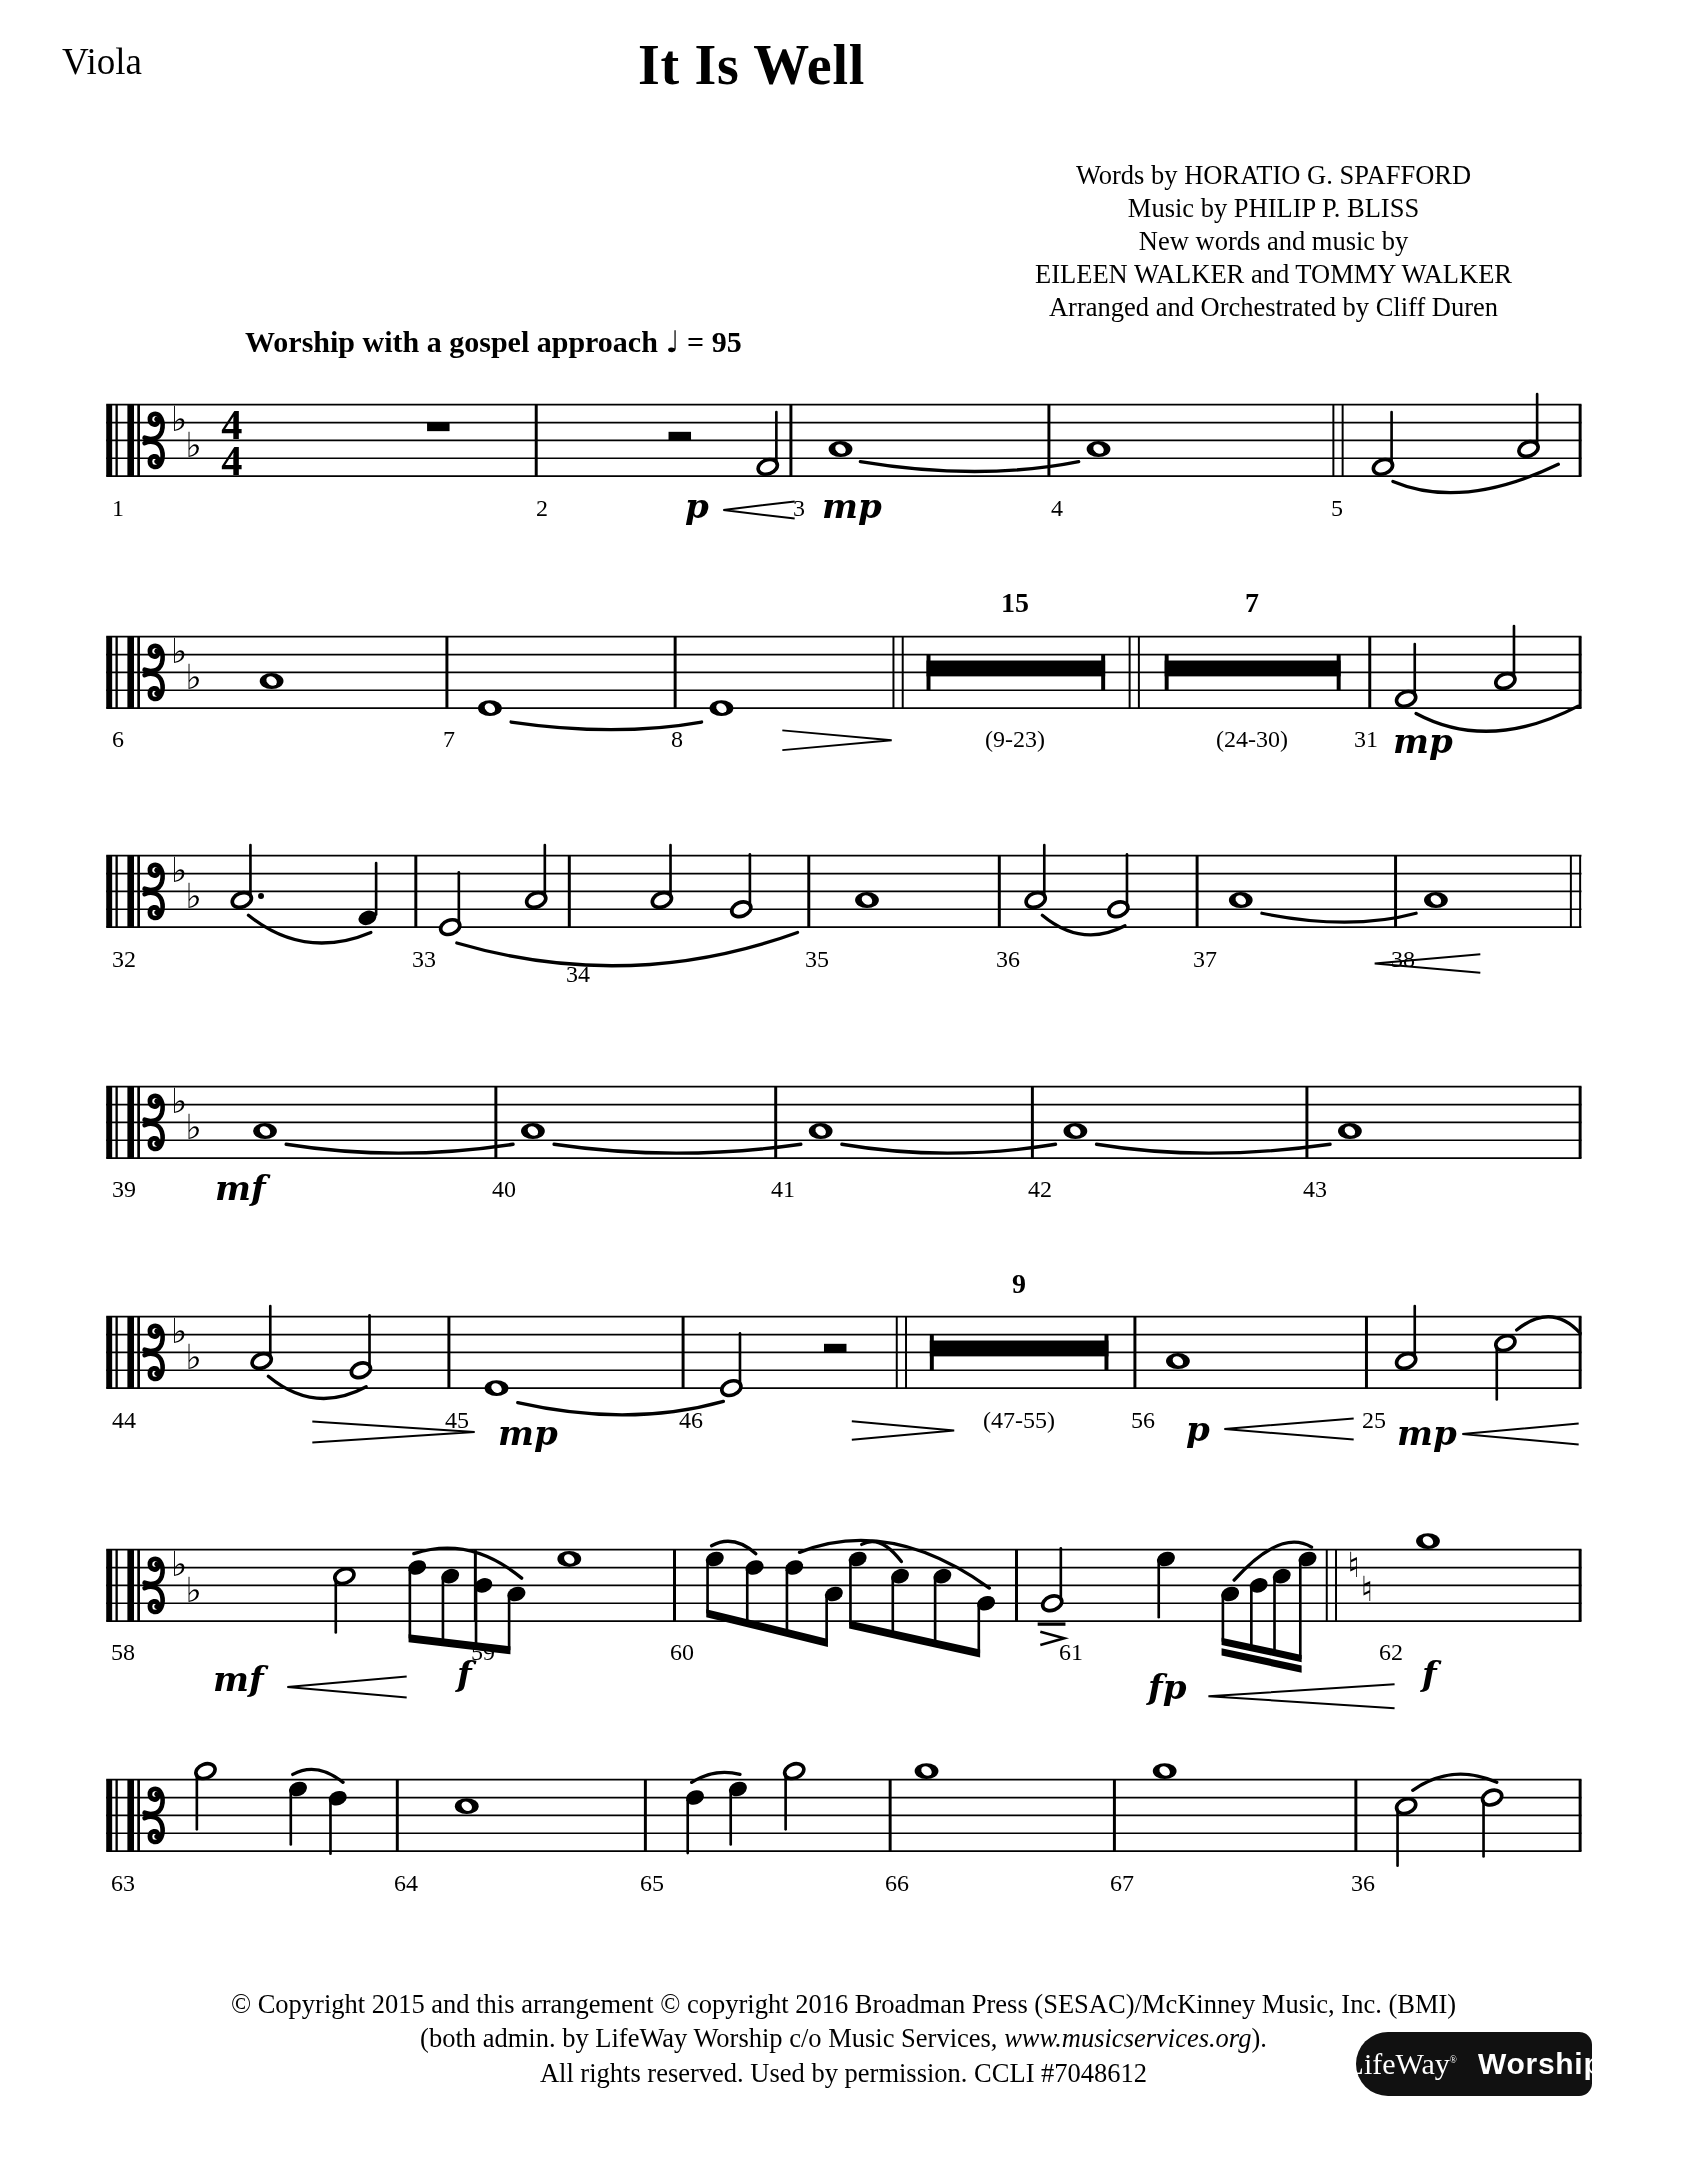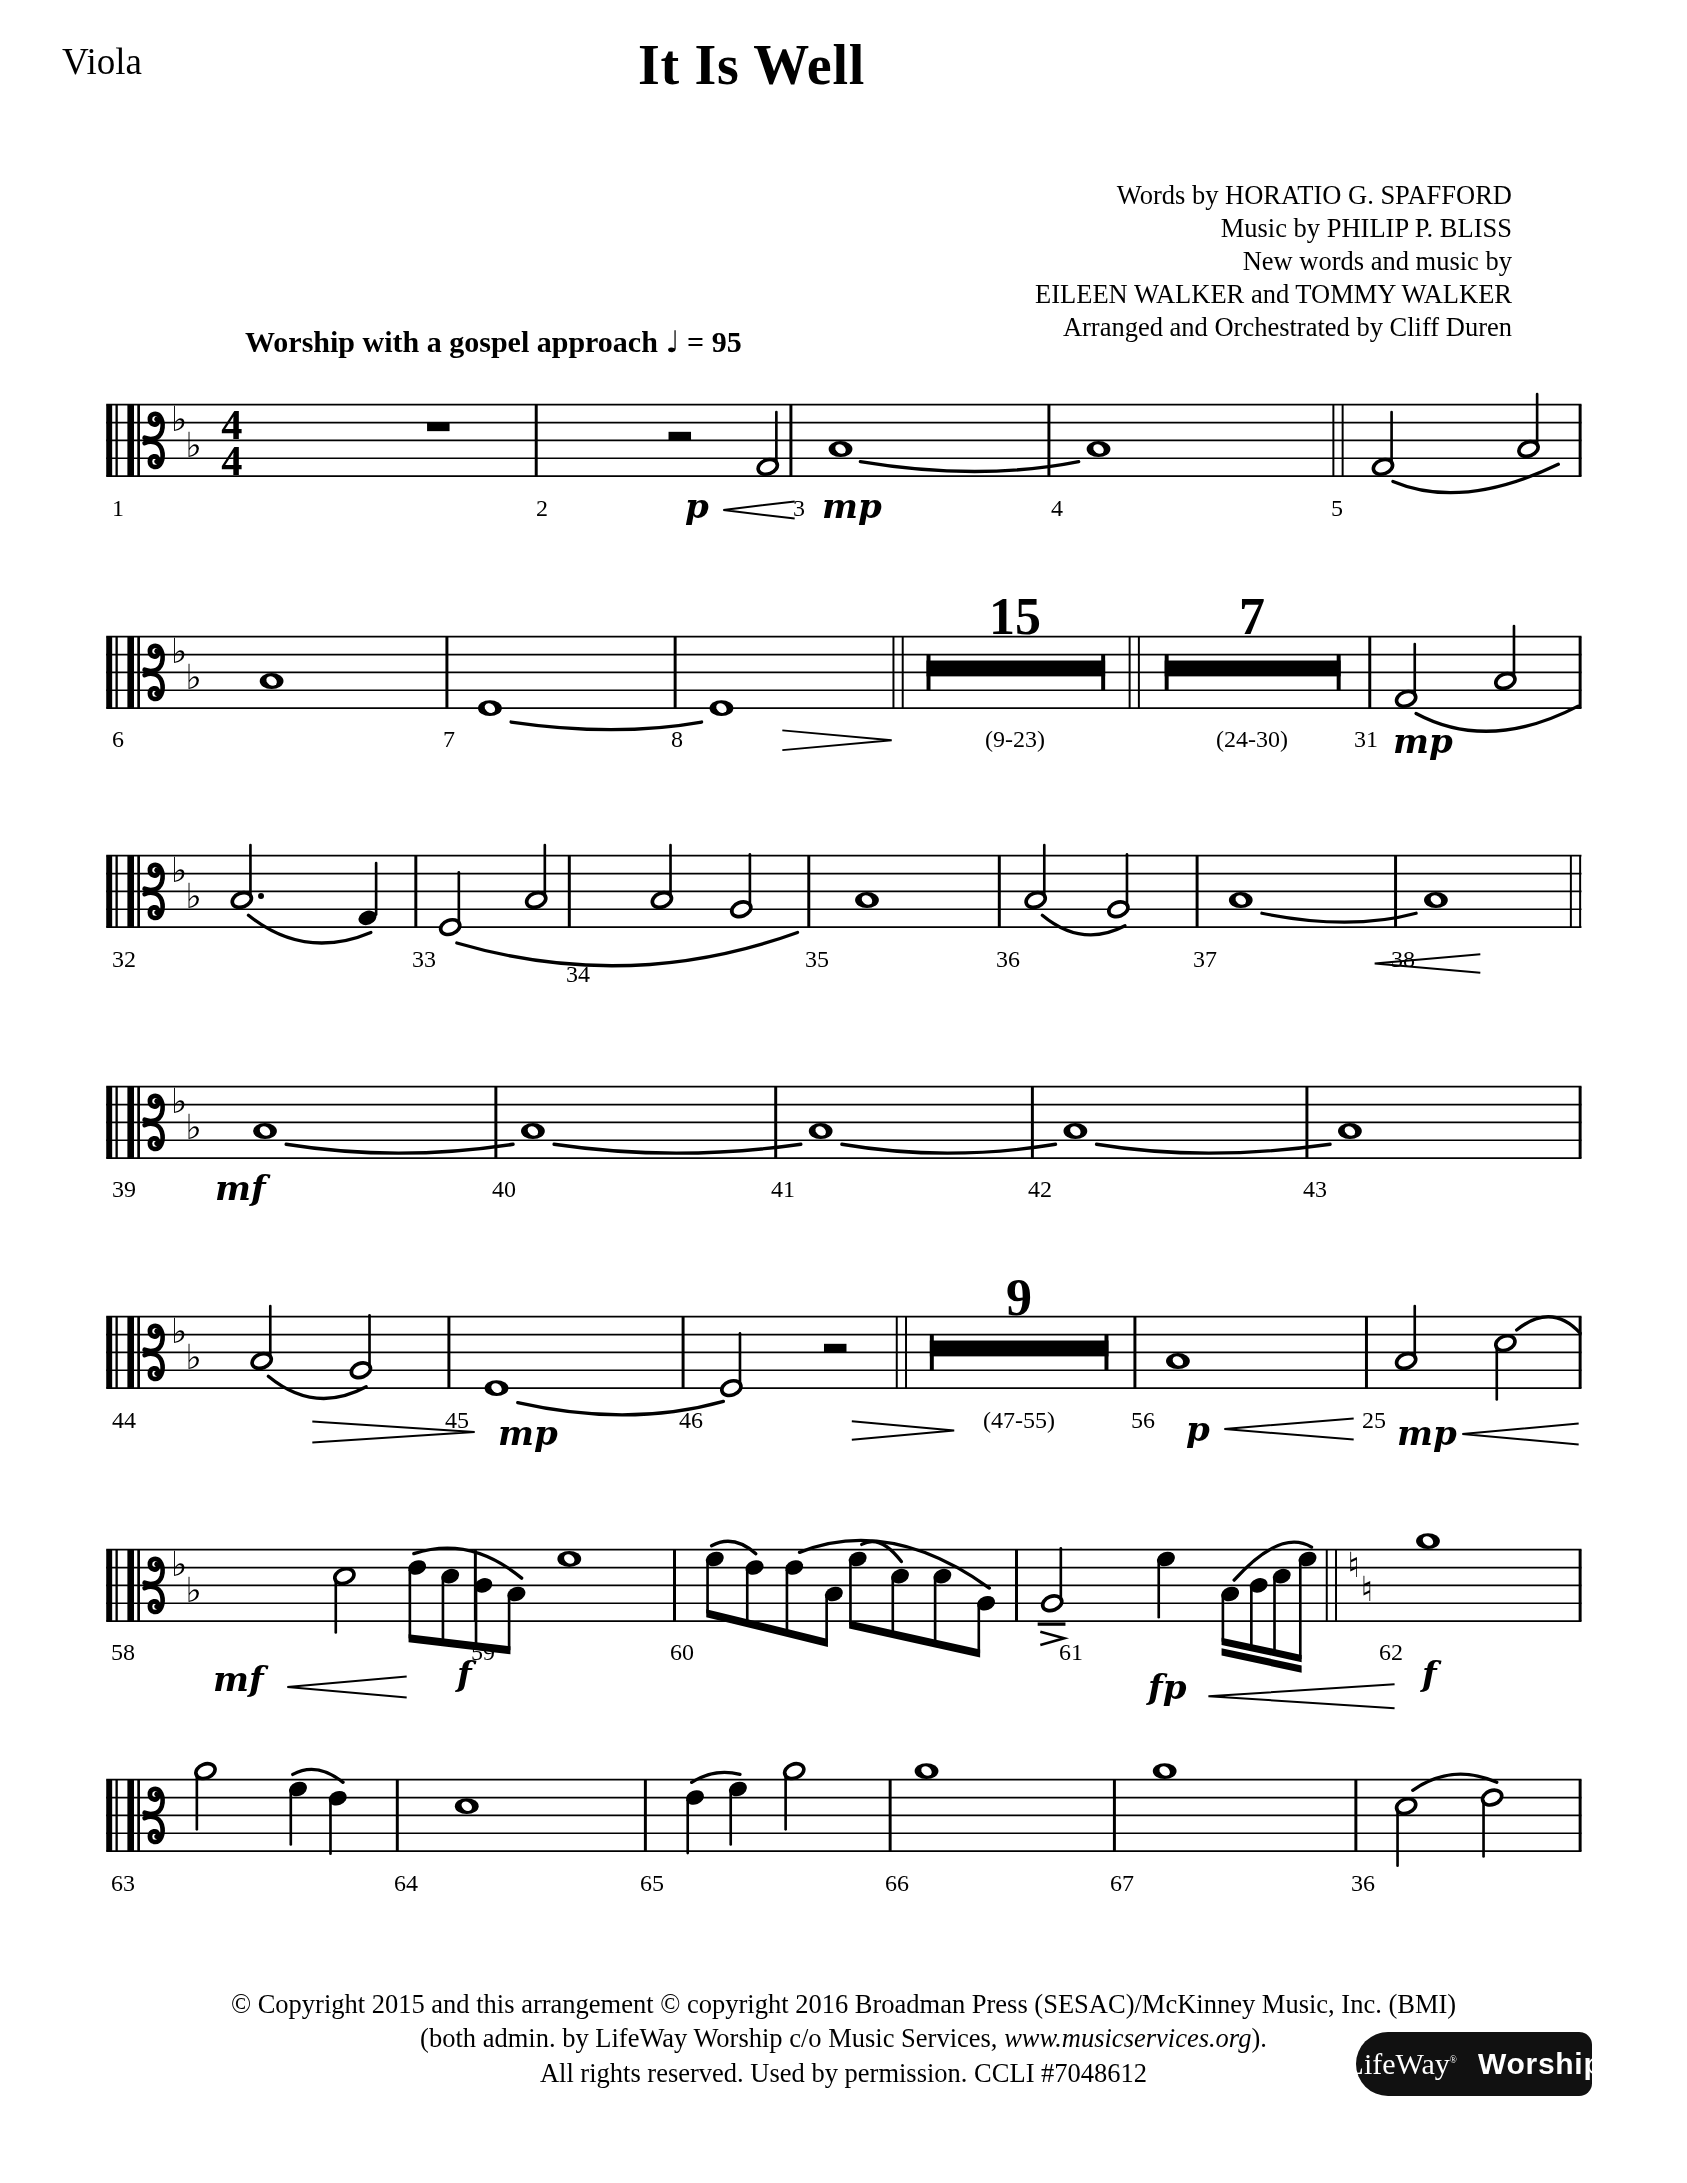--- a/index.html
+++ b/index.html
@@ -1,27 +1,27 @@
 <!DOCTYPE html>
 <html style="font-size:10.6px"><head>
 <meta charset="utf-8">
 <style>
   html,body{margin:0;padding:0;background:#888;}
   .page{position:relative;width:1687px;height:2183px;background:#ffffff;color:#000;
         font-family:"Liberation Serif",serif;overflow:hidden;}
   .abs{position:absolute;}
   .instrument{font-size:37px;}
   .title{font-size:56px;font-weight:bold;letter-spacing:0.7px;}
-  .credits{text-align:right;font-size:26.5px;line-height:33px;margin-top:20px;}
+  .credits{text-align:center;font-size:26.5px;line-height:33px;}
   .credits .arr{}
   .tempo{font-size:30px;font-weight:bold;}
   .tempo .beat{font-family:"DejaVu Sans",sans-serif;font-weight:bold;}
   .num{position:absolute;font-size:24px;}
   .dyn{position:absolute;font-family:"DejaVu Serif",serif;font-style:italic;font-weight:bold;font-size:34px;}
-  .mrnum{position:absolute;font-size:52px;font-weight:bold;text-align:center;width:66px;}
+  .mrnum{position:absolute;font-size:28px;font-weight:bold;text-align:center;width:66px;}
   .hp{position:absolute;}
   .sys{position:absolute;left:106px;}
   .sl{stroke:#000;stroke-width:2.5;}
   .bl{stroke:#000;stroke-width:4.5;}
   .bt{stroke:#000;stroke-width:3;}
   .st{stroke:#000;stroke-width:4;stroke-linecap:round;}
   .sr{fill:none;stroke:#000;stroke-width:5;stroke-linecap:round;}
   .cf{fill:none;stroke:#000;stroke-width:7;stroke-linecap:round;}
   .acc{font-family:"DejaVu Sans",sans-serif;font-size:52px;}
   .ts{font-family:"Liberation Serif",serif;font-weight:bold;font-size:64px;text-anchor:middle;}

